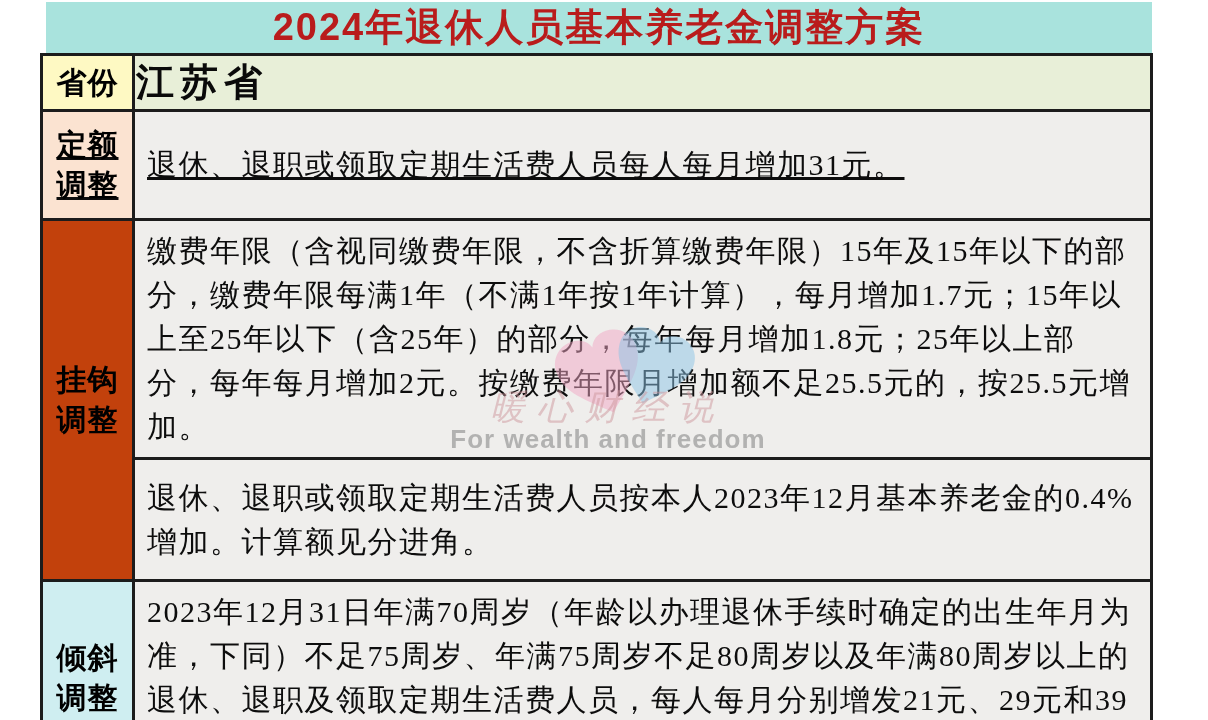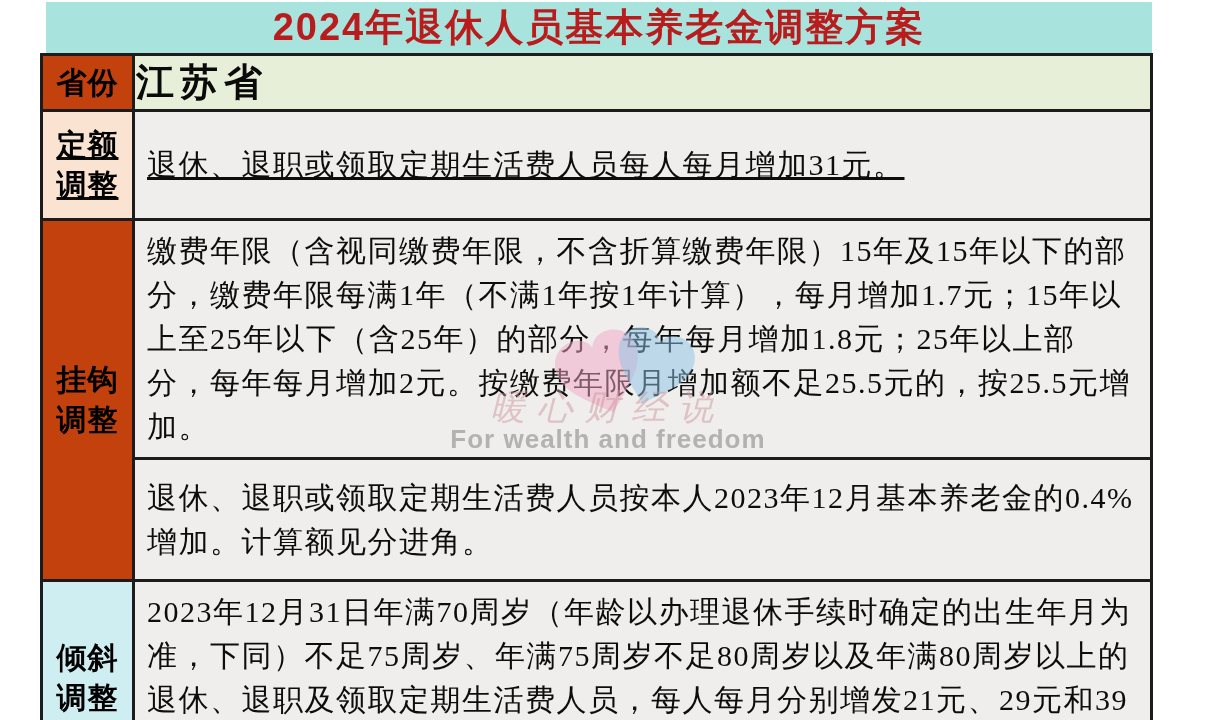--- a/index.html
+++ b/index.html
@@ -70,21 +70,21 @@
     vertical-align: middle;
     color: #0d0d0d;
   }
 
   tr.r-head   { height: 54px; }
   tr.r-fixed  { height: 109px; text-decoration: underline; }
   tr.r-link-a { height: 205px; }
   tr.r-link-b { height: 122px; }
   tr.r-tilt   { height: 142px; }
 
-  .lab-province { background: #c2410c; }
+  .lab-province { background: #fef9c3; }
   td.val-province {
     background: #e8efd8;
     vertical-align: middle;
     font-weight: bold;
     font-size: 38px;
     letter-spacing: 6px;
     color: #0a0a0a;
   }
   .lab-fixed { background: #fbe3d1; }
   .lab-link  { background: #c2410c; }

